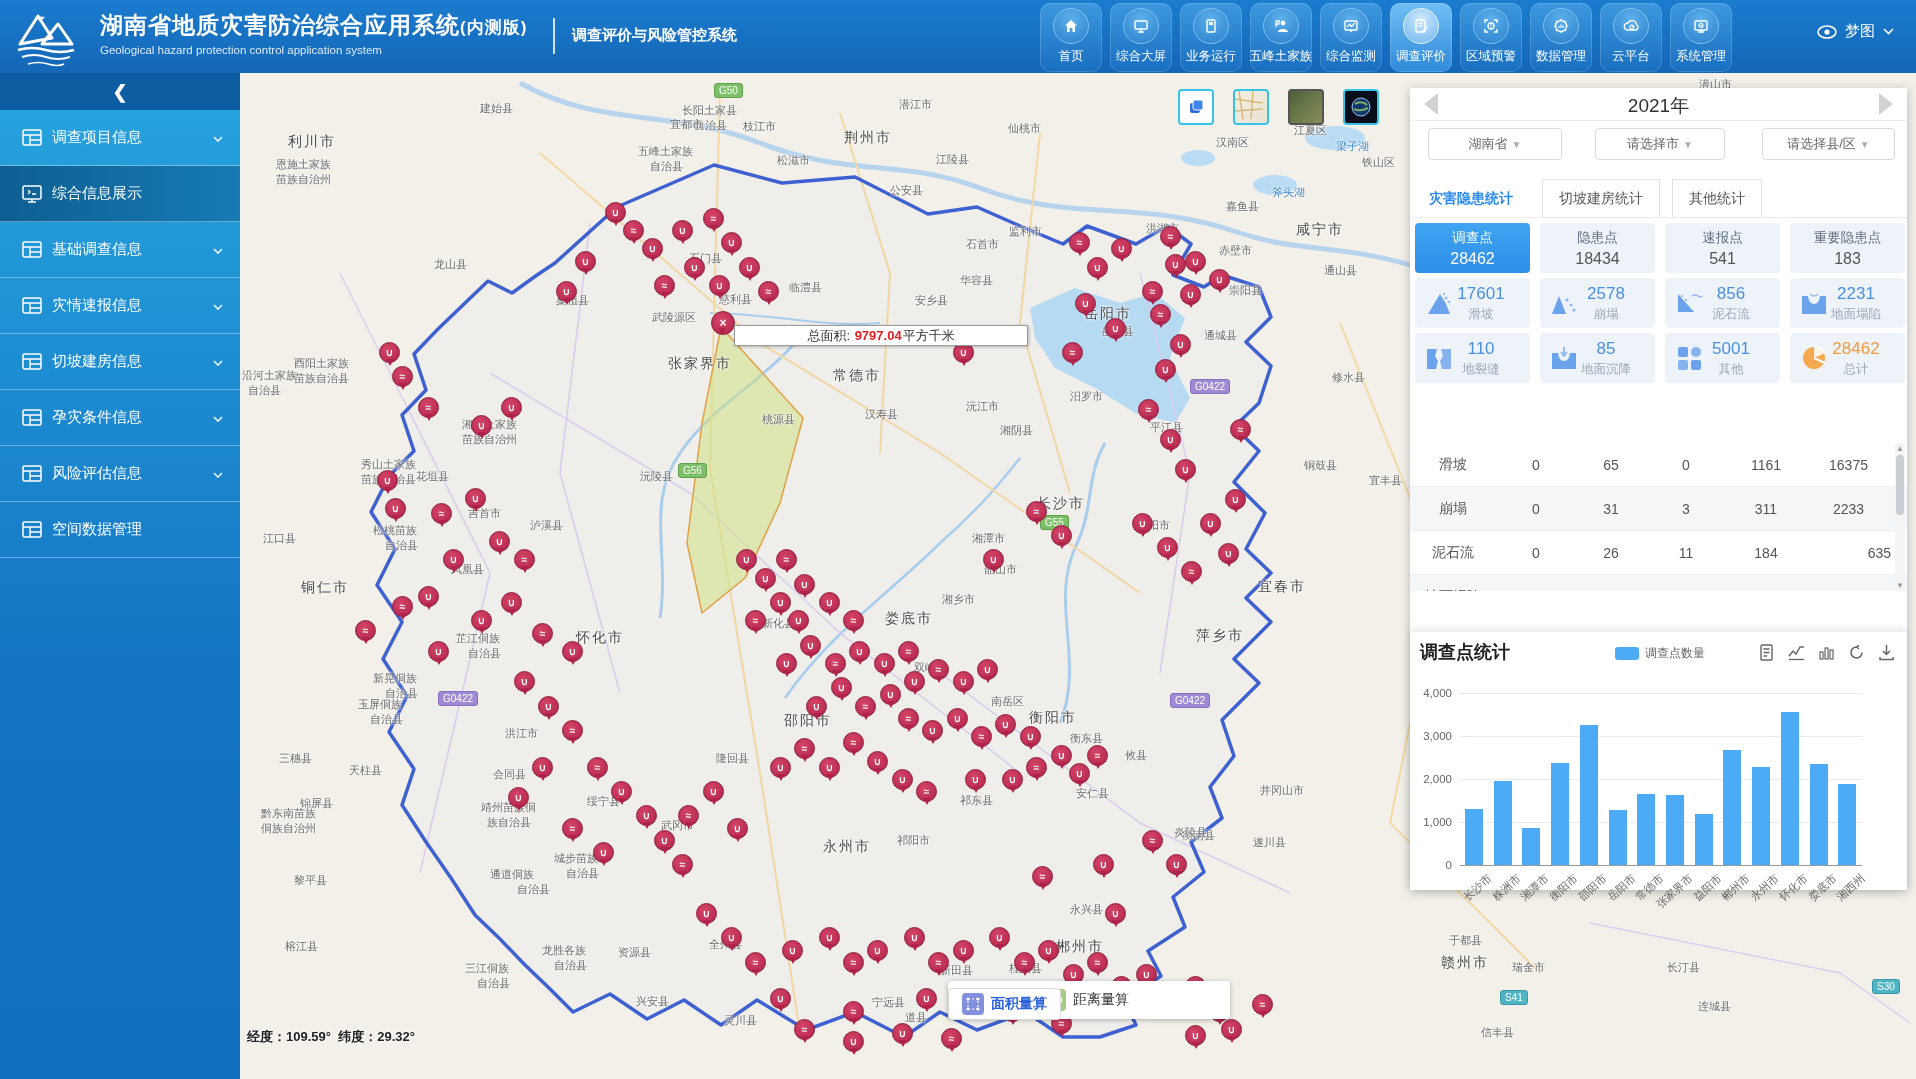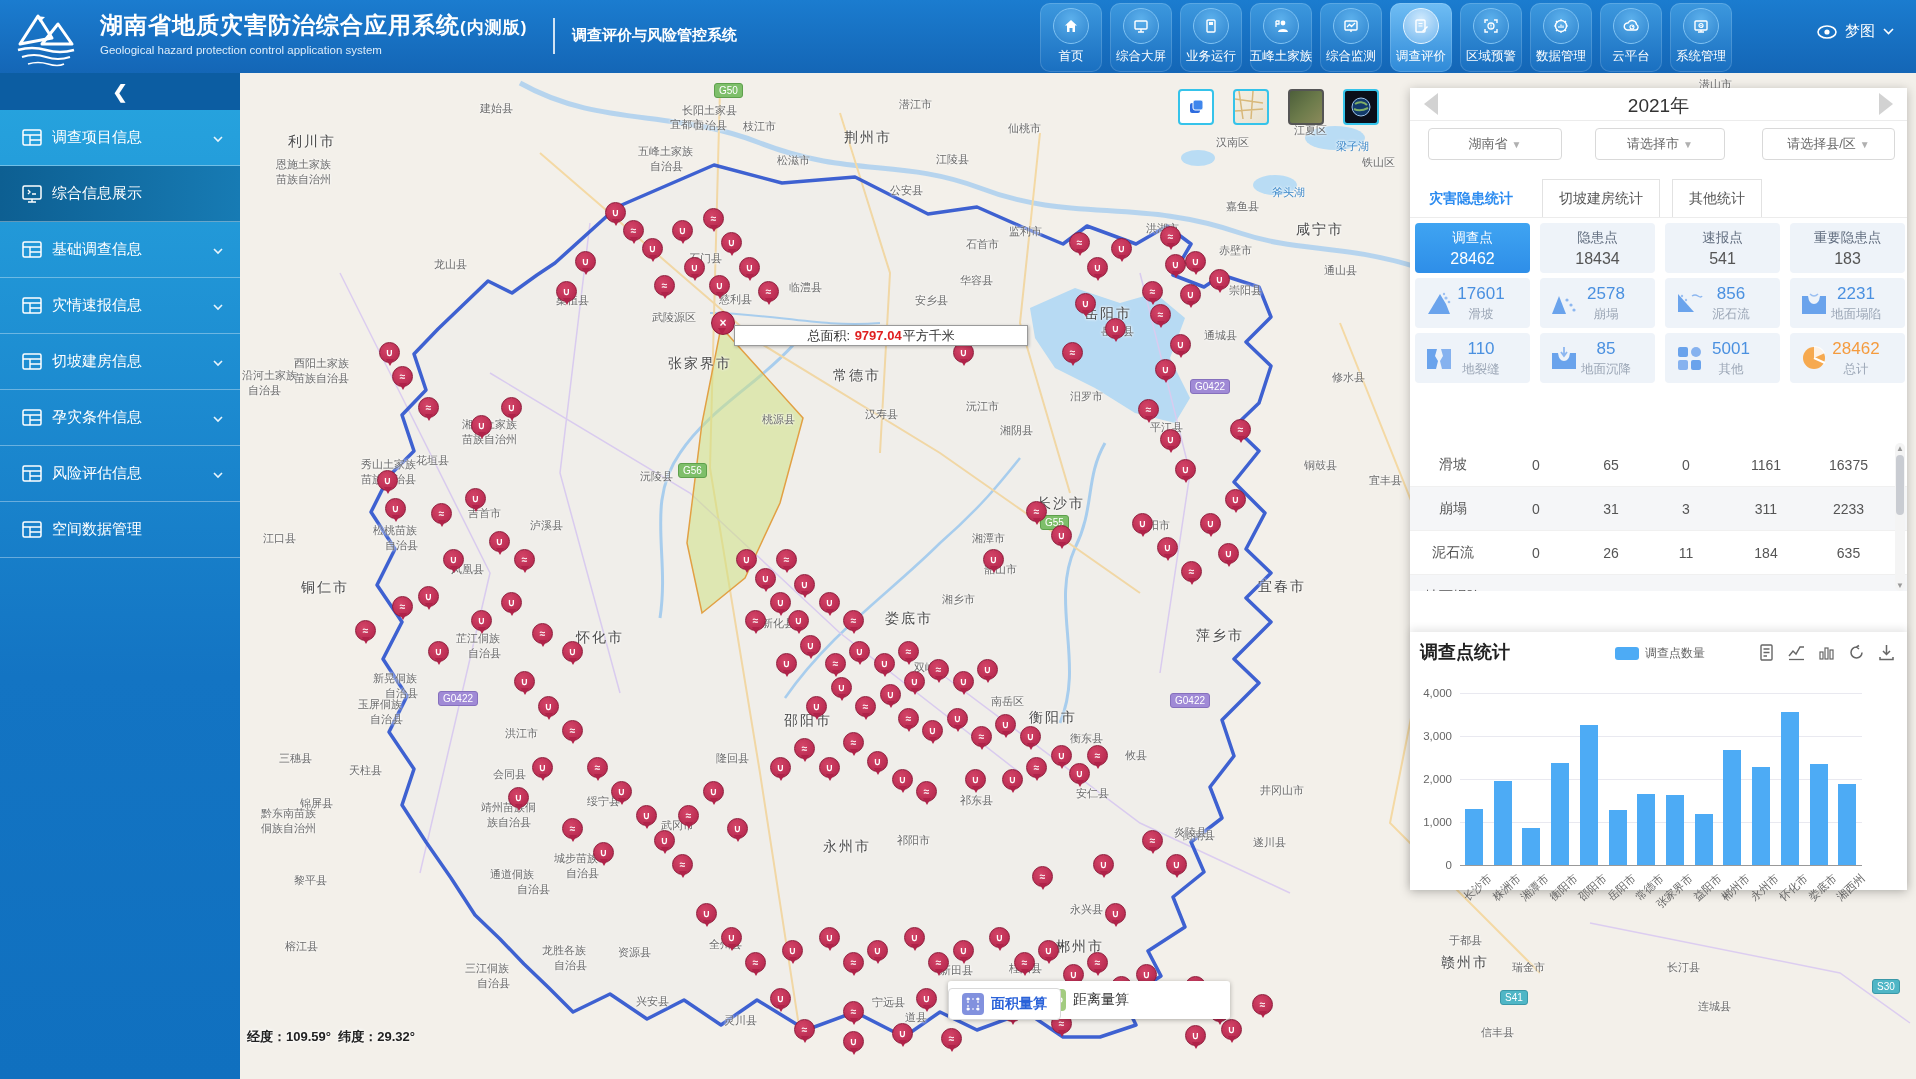--- a/index.html
+++ b/index.html
@@ -218,21 +218,21 @@
         <div class="map-label big" style="left: 336px; top: 556px;">怀化市</div>
         <div class="map-label" style="left: 216px; top: 558px;">芷江侗族</div>
         <div class="map-label" style="left: 228px; top: 573px;">自治县</div>
         <div class="map-label" style="left: 133px; top: 598px;">新晃侗族</div>
         <div class="map-label" style="left: 145px; top: 613px;">自治县</div>
         <div class="map-label" style="left: 118px; top: 624px;">玉屏侗族</div>
         <div class="map-label" style="left: 130px; top: 639px;">自治县</div>
         <div class="map-label" style="left: 211px; top: 489px;">凤凰县</div>
         <div class="map-label" style="left: 290px; top: 445px;">泸溪县</div>
         <div class="map-label" style="left: 228px; top: 433px;">吉首市</div>
-        <div class="map-label" style="left: 176px; top: 380px;">花垣县</div>
+        <div class="map-label" style="left: 176px; top: 396px;">花垣县</div>
         <div class="map-label" style="left: 222px; top: 344px;">湘西土家族</div>
         <div class="map-label" style="left: 222px; top: 359px;">苗族自治州</div>
         <div class="map-label" style="left: 121px; top: 384px;">秀山土家族</div>
         <div class="map-label" style="left: 121px; top: 399px;">苗族自治县</div>
         <div class="map-label" style="left: 54px; top: 283px;">酉阳土家族</div>
         <div class="map-label" style="left: 54px; top: 298px;">苗族自治县</div>
         <div class="map-label" style="left: 2px; top: 295px;">沿河土家族</div>
         <div class="map-label" style="left: 8px; top: 310px;">自治县</div>
         <div class="map-label" style="left: 400px; top: 396px;">沅陵县</div>
         <div class="map-label" style="left: 133px; top: 450px;">松桃苗族</div>
@@ -577,21 +577,21 @@
             <div class="tc" style="width: 80px;">3</div>
             <div class="tc" style="width: 80px;">311</div>
             <div class="tc" style="width: 85px;">2233</div>
           </div>
           <div class="trow">
             <div class="tc" style="width: 86px;">泥石流</div>
             <div class="tc" style="width: 80px;">0</div>
             <div class="tc" style="width: 70px;">26</div>
             <div class="tc" style="width: 80px;">11</div>
             <div class="tc" style="width: 80px;">184</div>
-            <div class="tc" style="width: 85px;">635</div>
+            <div class="tc" style="width: 85px; text-align: right;">635</div>
           </div>
           <div class="trow">
             <div class="tc" style="width: 86px;">地面塌陷</div>
             <div class="tc" style="width: 80px;">0</div>
             <div class="tc" style="width: 70px;">75</div>
             <div class="tc" style="width: 80px;">9</div>
             <div class="tc" style="width: 80px;">395</div>
             <div class="tc" style="width: 85px;">1752</div>
           </div>
           <div id="tbl-sb">

